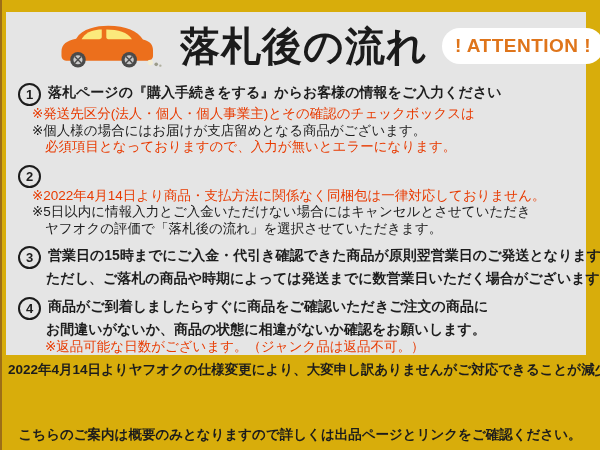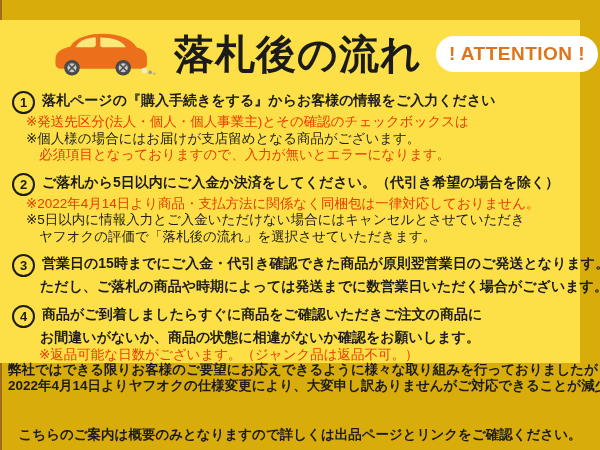--- a/index.html
+++ b/index.html
@@ -5,22 +5,22 @@
   html,body{margin:0;padding:0;}
   body{
     width:600px;height:450px;position:relative;overflow:hidden;
     background:#D8AD0B;
     font-family:"Liberation Sans","DejaVu Sans",sans-serif;
     color:#1c1c1c;
     -webkit-font-smoothing:antialiased;
   }
   .left-edge{position:absolute;left:0;top:0;width:2px;height:100%;background:#6e3a22;opacity:.55;}
   .panel{
-    position:absolute;left:0;top:12px;width:580px;height:343px;
-    background:#fde047;box-sizing:border-box;margin-top:8px;
+    position:absolute;left:6px;top:12px;width:580px;height:343px;
+    background:#e5e5e5;box-sizing:border-box;
   }
   .header{display:flex;align-items:center;height:58px;padding-top:5px;}
   .car{width:108px;height:50px;margin-left:50px;flex:none;}
   .title{
     font-size:40px;font-weight:900;letter-spacing:1px;
     margin-left:16px;white-space:nowrap;color:#1b1b1b;
   }
   .badge{
     margin-left:14px;background:#ffffff;border-radius:19px;
     padding:7px 13px;font-size:19px;font-weight:800;
@@ -82,21 +82,20 @@
         <div class="main">落札ページの『購入手続きをする』からお客様の情報をご入力ください</div>
       </div>
       <div class="sub red">※発送先区分(法人・個人・個人事業主)とその確認のチェックボックスは</div>
       <div class="sub">※個人様の場合にはお届けが支店留めとなる商品がございます。</div>
       <div class="sub red indent">必須項目となっておりますので、入力が無いとエラーになります。</div>
     </div>
 
     <div class="item">
       <div class="row">
         <div class="num">2</div>
-        <div class="main">ご落札から5日以内にご入金か決済をしてください。（代引き希望の場合を除く）</div>
       </div>
       <div class="sub red">※2022年4月14日より商品・支払方法に関係なく同梱包は一律対応しておりません。</div>
       <div class="sub">※5日以内に情報入力とご入金いただけない場合にはキャンセルとさせていただき</div>
       <div class="sub indent">ヤフオクの評価で「落札後の流れ」を選択させていただきます。</div>
     </div>
 
     <div class="item">
       <div class="row">
         <div class="num">3</div>
         <div class="main">営業日の15時までにご入金・代引き確認できた商品が原則翌営業日のご発送となります。</div>
@@ -110,17 +109,16 @@
         <div class="main">商品がご到着しましたらすぐに商品をご確認いただきご注文の商品に</div>
       </div>
       <div class="main cont">お間違いがないか、商品の状態に相違がないか確認をお願いします。</div>
       <div class="sub red indent">※返品可能な日数がございます。（ジャンク品は返品不可。）</div>
     </div>
 
   </div>
 </div>
 
 <div class="footer">
-  <div>弊社ではできる限りお客様のご要望にお応えできるように様々な取り組みを行っておりましたが</div>
   <div>2022年4月14日よりヤフオクの仕様変更により、大変申し訳ありませんがご対応できることが減少します。</div>
 </div>
 
 <div class="bottom-note">こちらのご案内は概要のみとなりますので詳しくは出品ページとリンクをご確認ください。</div>
 
 </body></html>

